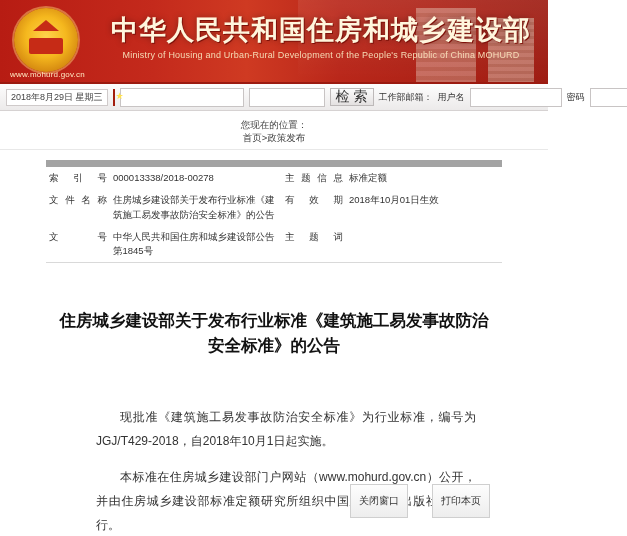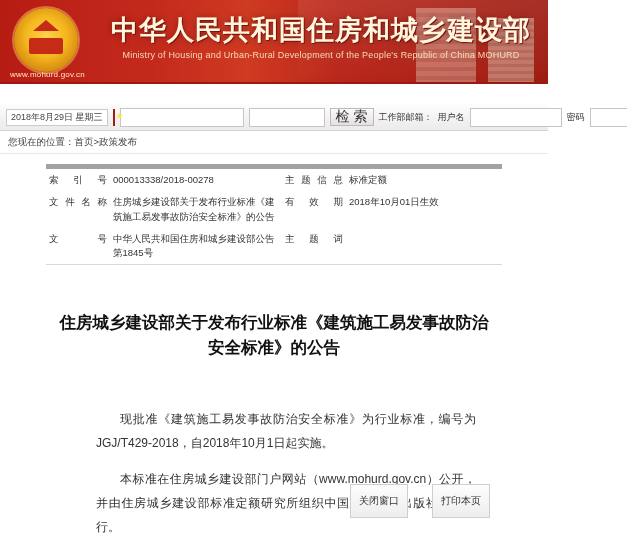--- a/index.html
+++ b/index.html
@@ -124,21 +124,20 @@
   .toolbar {
     height: 26px;
     background: linear-gradient(180deg, #fdfdfd 0%, #eceaea 100%);
     border-bottom: 1px solid #d6d2d2;
     display: flex;
     align-items: center;
     padding: 0 6px;
     gap: 5px;
     font-size: 9px;
     color: #333;
-    margin-top: 20px;
   }
   .date-box {
     border: 1px solid #cfcaca;
     background: #fff;
     height: 15px;
     line-height: 15px;
     padding: 0 4px;
     font-size: 9px;
     color: #444;
     white-space: nowrap;
@@ -173,33 +172,34 @@
     text-align: center;
     color: #333;
     padding: 0 4px;
   }
 
   
   .crumb {
     height: 22px;
     display: flex;
     align-items: center;
-    padding: 0 8px;
+    padding: 8px 8px;
     font-size: 9.5px;
     color: #444;
     background: #fff;
     border-bottom: 1px solid #e8e8e8;
+    flex-direction: column;
   }
   .crumb .here { color: #444; }
   .crumb .path { color: #444; }
 
   
   .meta-wrap {
     margin: 10px 46px 12px 46px;
-    border-top: 5px solid #a3a3a3;
+    border-top: 7px solid #a3a3a3;
     border-bottom: 1px solid #d9d9d9;
   }
   table.meta {
     width: 100%;
     border-collapse: collapse;
     font-size: 9.5px;
     color: #333;
   }
   table.meta td {
     padding: 4px 3px;

